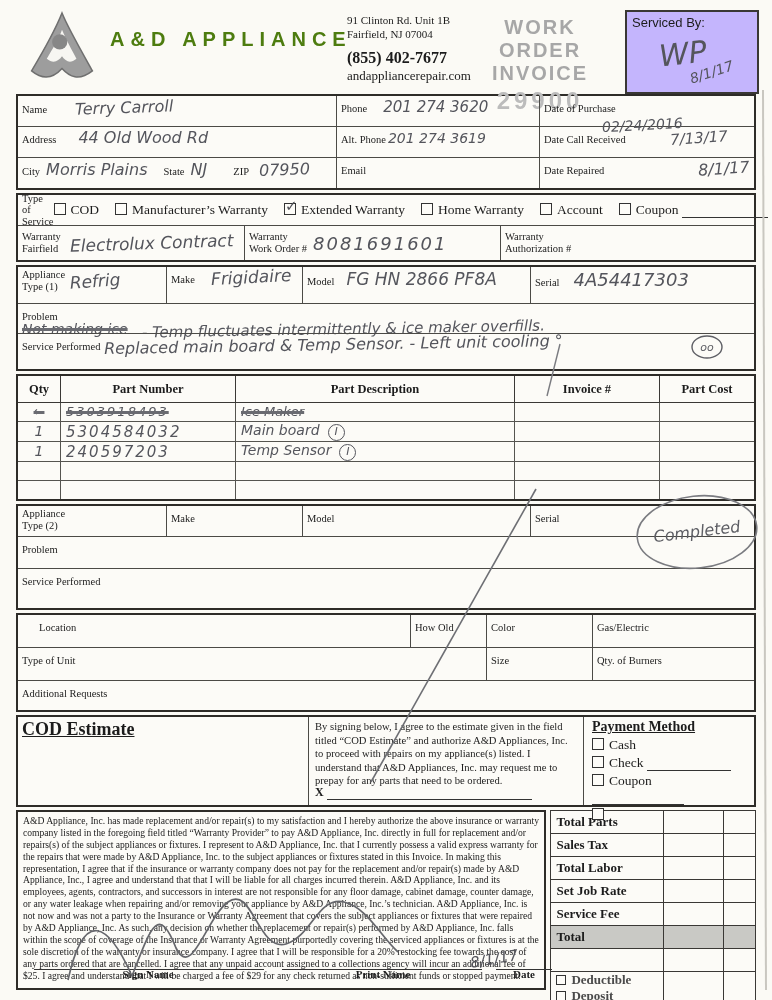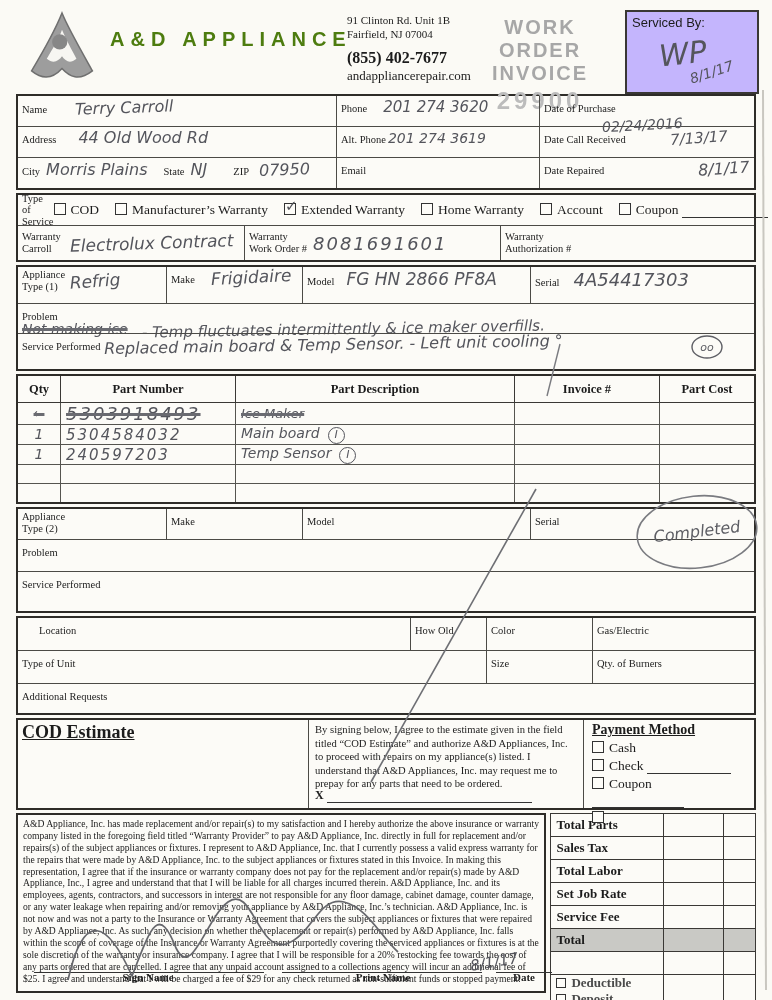--- a/index.html
+++ b/index.html
@@ -170,21 +170,21 @@
         <span class="opt"><span class="cb"><span class="mk">✓</span></span><span>Extended Warranty</span></span>
         <span class="opt"><span class="cb"><span class="mk"></span></span><span>Home Warranty</span></span>
         <span class="opt"><span class="cb"><span class="mk"></span></span><span>Account</span></span>
         <span class="opt"><span class="cb"><span class="mk"></span></span><span>Coupon</span>&nbsp;<span class="blank" style="width:86px;"></span></span>
       </div>
     </div>
     <div style="display:flex;height:34px;justify-content:space-between;" class="hline">
       <div class="cell" style="width:226px;display:flex;align-items:center;">
         <div class="lbl2" style="width:48px;">
           <div>Warranty</div>
-            <div>Carroll</div>
+            <div>Fairfield</div>
         </div>
         <span class="hw" style="font-size:17px;transform:rotate(-2deg);">Electrolux Contract</span>
       </div>
       <div class="cell vline" style="width:256px;display:flex;align-items:center;">
         <div class="lbl2" style="width:64px;">
           <div>Warranty</div>
             <div>Work Order #</div>
         </div>
         <span class="hw" style="font-size:18px;letter-spacing:2px;">8081691601</span>
       </div>
@@ -239,21 +239,21 @@
         <th style="width:40px;">Qty</th>
         <th style="width:172px;">Part Number</th>
         <th style="width:276px;">Part Description</th>
         <th style="width:142px;">Invoice #</th>
         <th>Part Cost</th>
       </tr>
     </thead>
     <tbody>
       <tr>
         <td style="text-align:center;"><span class="hw struck">←</span></td>
-        <td><span class="hw struck" style="font-size:18px;letter-spacing:2px;">5303918493</span></td>
+        <td><span class="hw struck" style="font-size:13px;letter-spacing:2px;">5303918493</span></td>
         <td><span class="hw struck" style="font-size:13px;">Ice Maker</span></td>
         <td></td>
           <td></td>
       </tr>
       <tr>
         <td style="text-align:center;"><span class="hw" style="font-size:14px;">1</span></td>
         <td><span class="hw" style="font-size:15px;letter-spacing:2px;">5304584032</span></td>
         <td><span class="hw" style="font-size:14px;">Main board</span><span class="tag hw">I</span></td>
         <td></td>
           <td></td>

